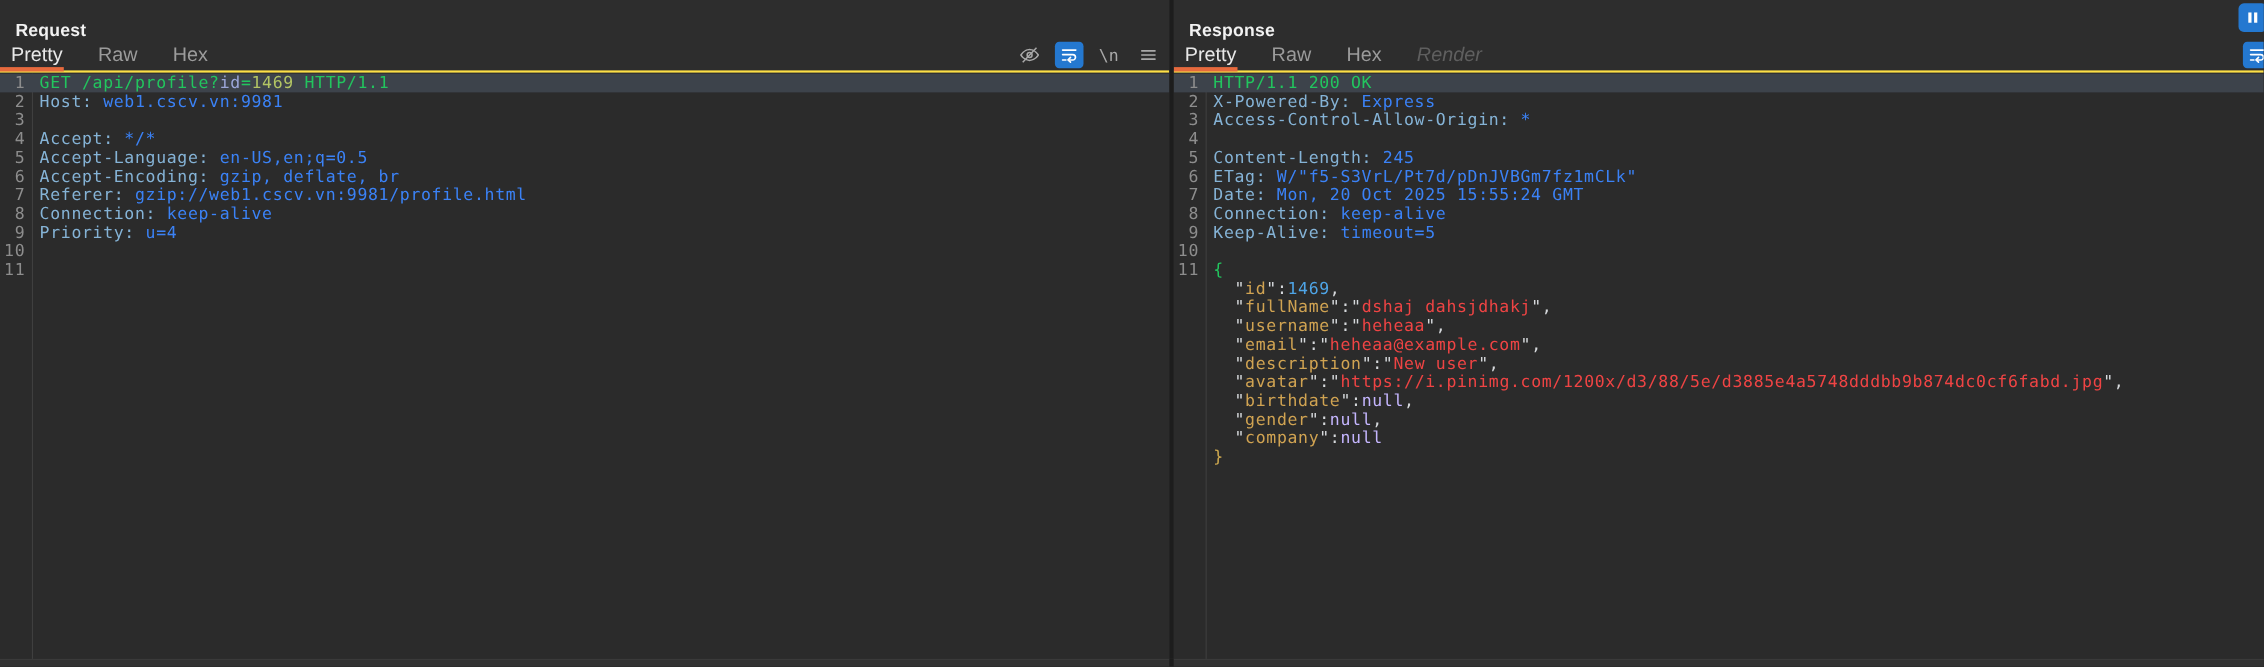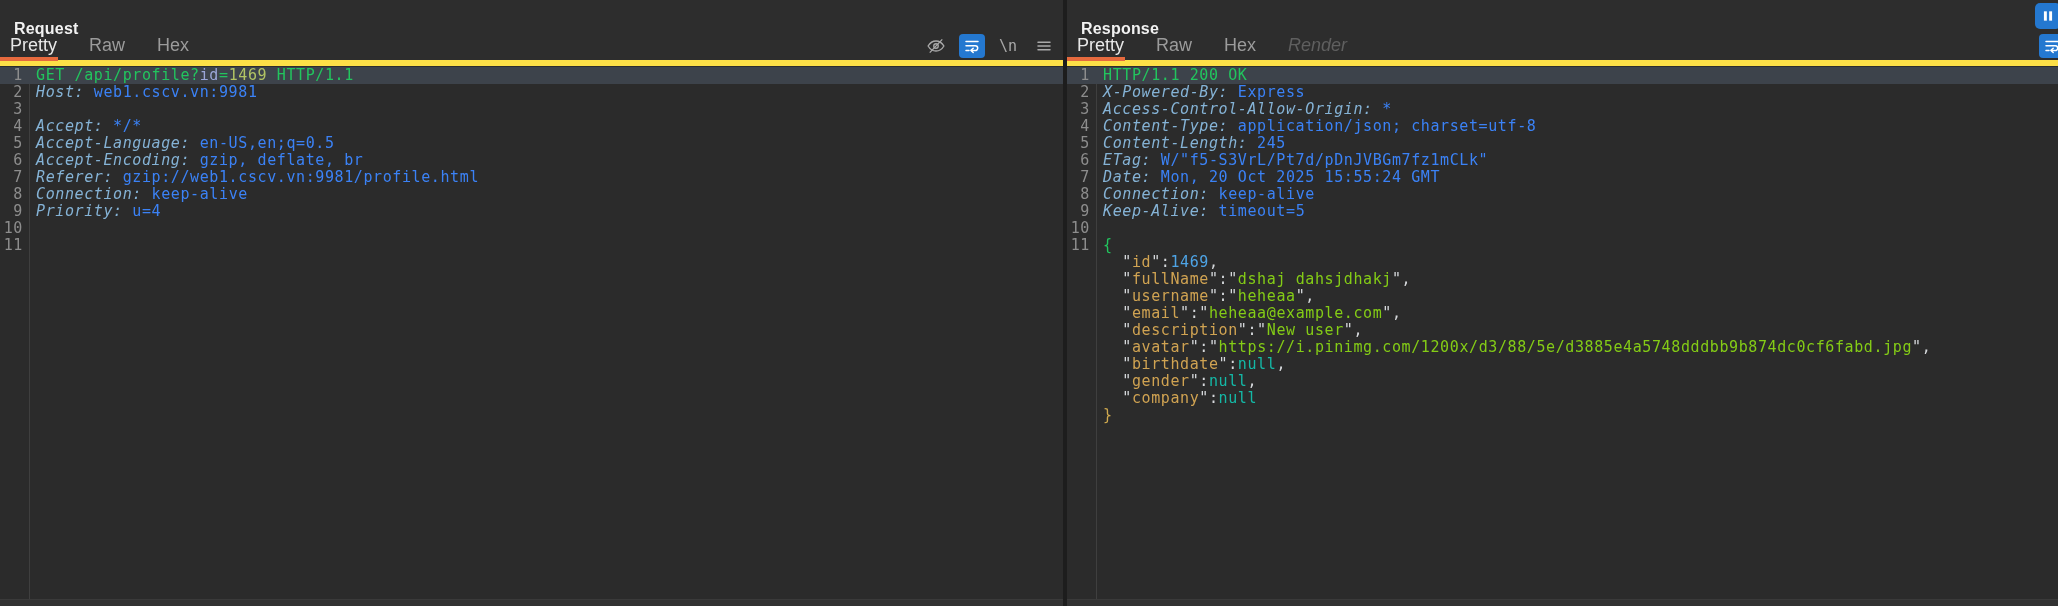--- a/index.html
+++ b/index.html
@@ -9,21 +9,21 @@
     font-family:"Liberation Sans", sans-serif;
     position:relative;
   }
   .app { display:flex; width:2058px; height:606px; position:relative; }
   .panel { height:606px; position:relative; background:#2d2d2d; overflow:hidden; }
   .panel.left  { width:1063px; }
   .panel.right { width:991px; }
   .divider { width:4px; height:606px; background:#1d1d1d; }
 
   
-  .panel-head { height:66px; position:relative; background:#2d2d2d; border-bottom:6px solid #fde047; }
+  .panel-head { height:66px; position:relative; background:#2d2d2d; border-bottom:2px solid #fde047; }
   .panel-title {
     position:absolute; left:14px; top:20px;
     font-size:16px; font-weight:bold; color:#f2f2f2; letter-spacing:0.2px;
   }
   .tabrow { position:absolute; left:0; right:0; bottom:0; height:24px; }
   .tabs { position:absolute; left:10px; bottom:4px; display:flex; gap:32px; }
   .tab { font-size:18px; color:#9b9b9b; cursor:default; white-space:nowrap; }
   .tab.active { color:#e8e8e8; }
   .tab.disabled { color:#5f5f5f;font-style:italic; }
   .tab-underline { position:absolute; left:0; bottom:-1px; width:58px; height:4px; background:#e66a3e; }
@@ -49,28 +49,28 @@
   .row.hl { background:#3d434b; }
   .ln {
     width:29px; flex:0 0 29px; text-align:right; padding-right:6px;
     color:#8d8d8d; user-select:none;
   }
   .code { padding-left:7px; white-space:pre; min-height:17px; }
   .cl { min-height:17px; }
 
   
   .t  { color:#22c55e; }
-  .h  { color:#85b3d6;font-style:italic; }
+  .h  { color:#85b3d6; }
   .v  { color:#3b82f6; }
   .pn { color:#9ba6d8; }
   .pv { color:#b2c464; }
   .k  { color:#d0a352; }
-  .s  { color:#84cc16; }
+  .s  { color:#ef4444; }
   .n  { color:#4ea4e6; }
-  .u  { color:#14b8a6; }
+  .u  { color:#c4b5fd; }
   .p  { color:#d6d9dc; }
   .bg { color:#cfa94f; }
 
   
   .pause-btn {
     position:absolute; top:3px; right:-3px; width:26px; height:26px;
     background:#2478d0; border-radius:5px;
     display:flex; align-items:center; justify-content:center; z-index:5;
   }
   .bottom-strip {
@@ -198,21 +198,20 @@
         <div class="row">
           <span class="ln">2</span>
           <div class="code"><div class="cl"><span class="h">X-Powered-By:</span><span class="v"> Express</span></div></div>
         </div>
         <div class="row">
           <span class="ln">3</span>
           <div class="code"><div class="cl"><span class="h">Access-Control-Allow-Origin:</span><span class="v"> *</span></div></div>
         </div>
         <div class="row">
           <span class="ln">4</span>
-          <div class="code"><div class="cl"><span class="h">Content-Type:</span><span class="v"> application/json; charset=utf-8</span></div></div>
         </div>
         <div class="row">
           <span class="ln">5</span>
           <div class="code"><div class="cl"><span class="h">Content-Length:</span><span class="v"> 245</span></div></div>
         </div>
         <div class="row">
           <span class="ln">6</span>
           <div class="code"><div class="cl"><span class="h">ETag:</span><span class="v"> W/"f5-S3VrL/Pt7d/pDnJVBGm7fz1mCLk"</span></div></div>
         </div>
         <div class="row">

